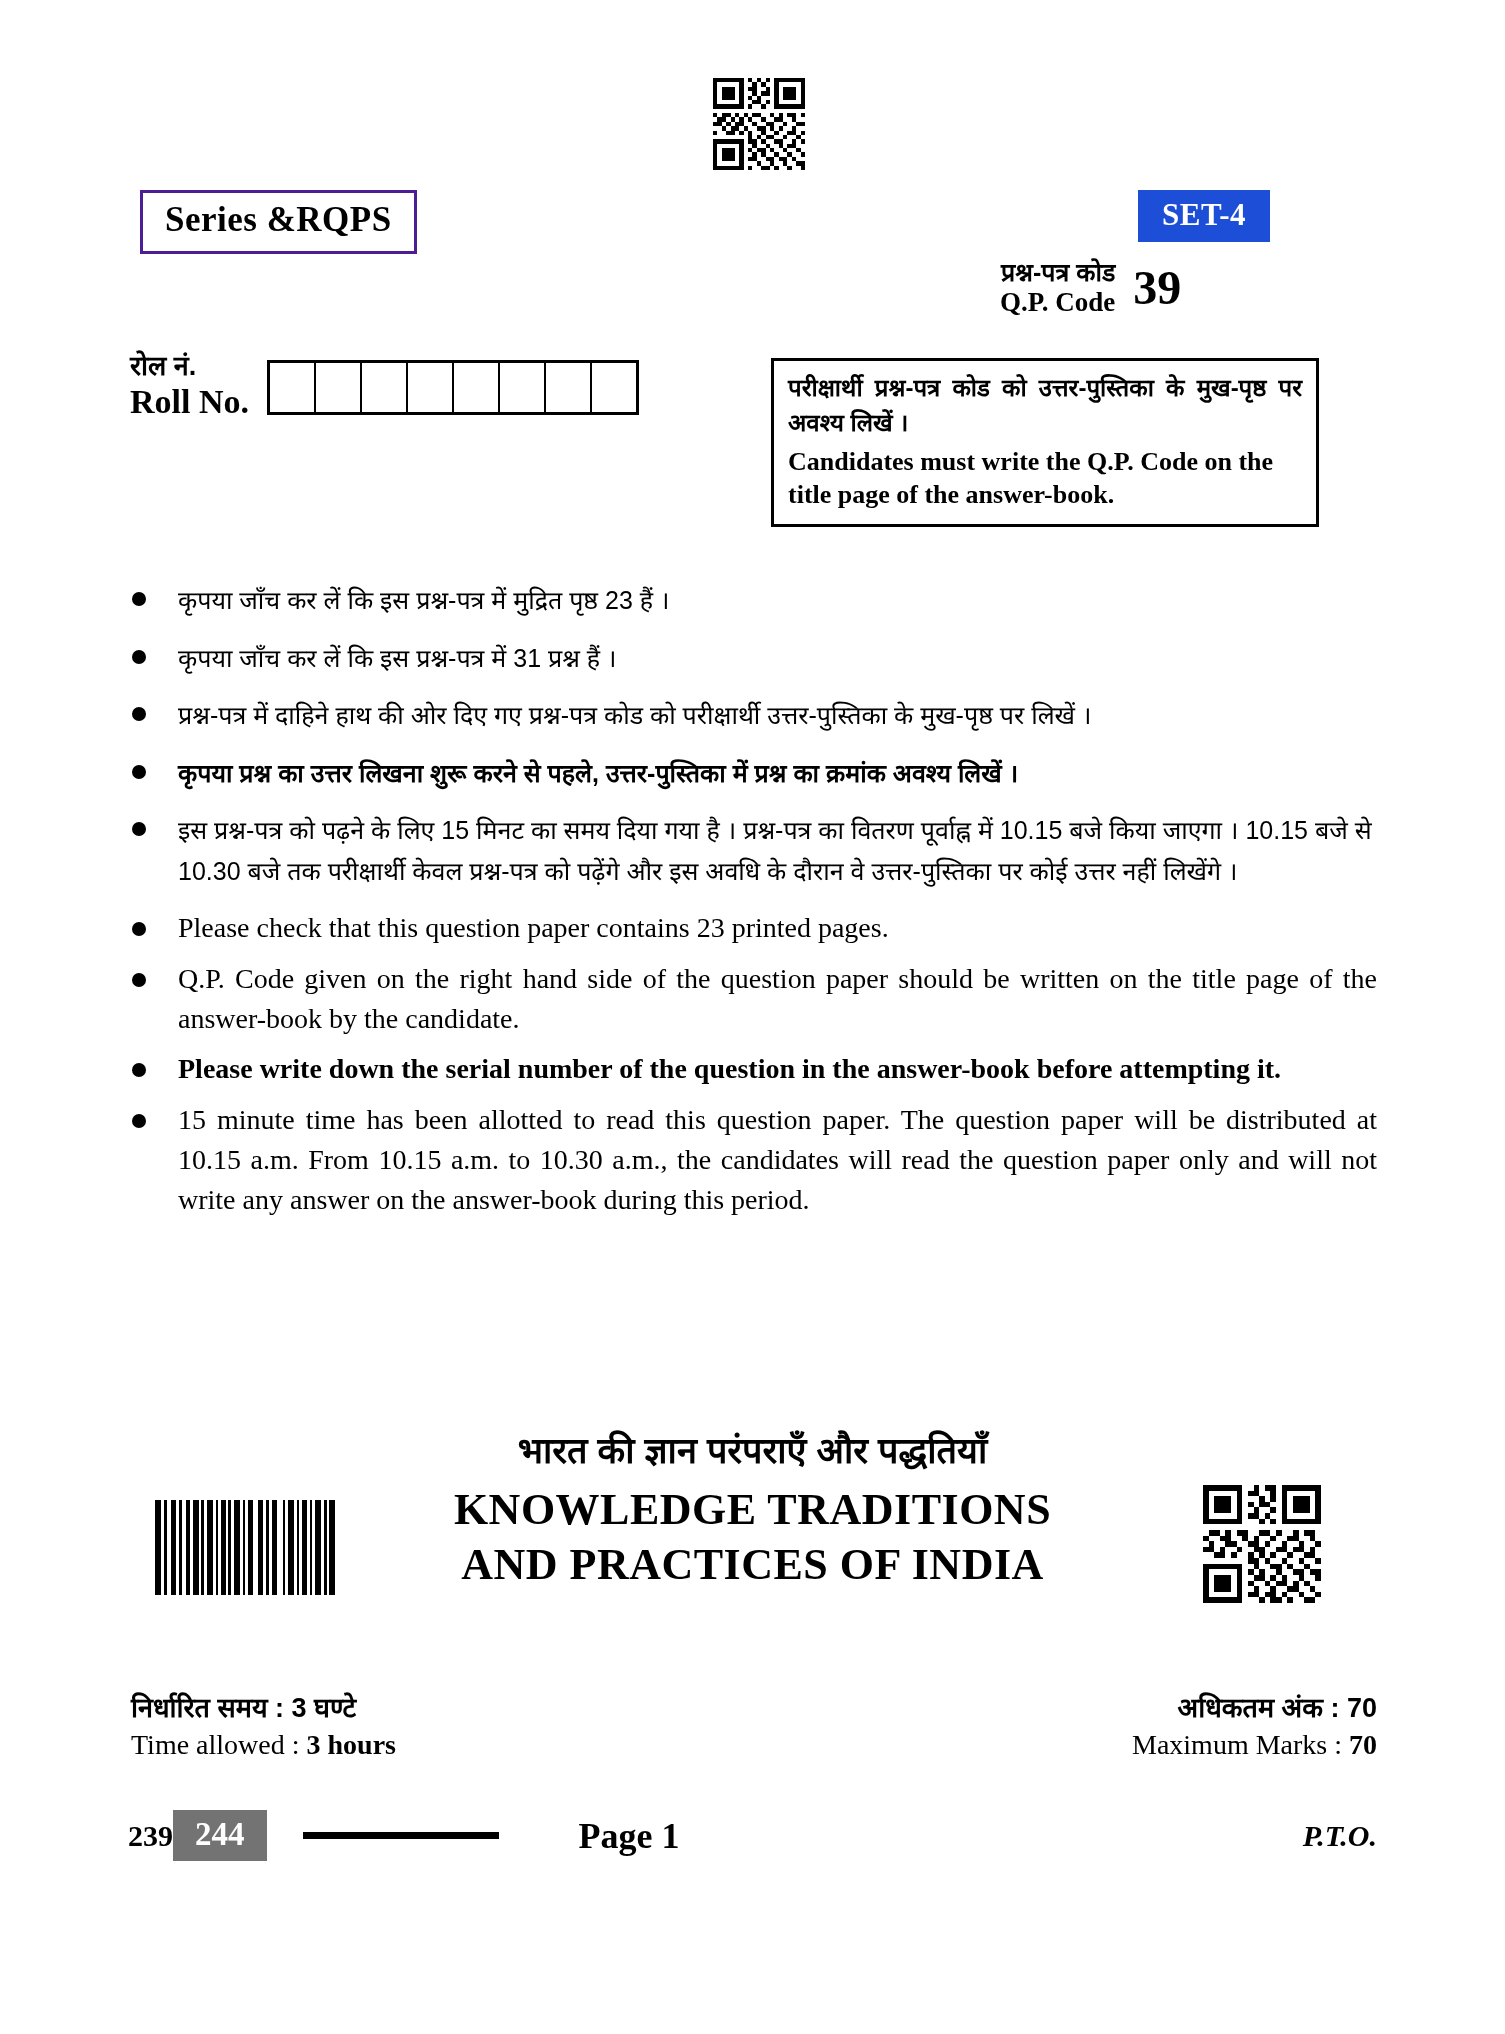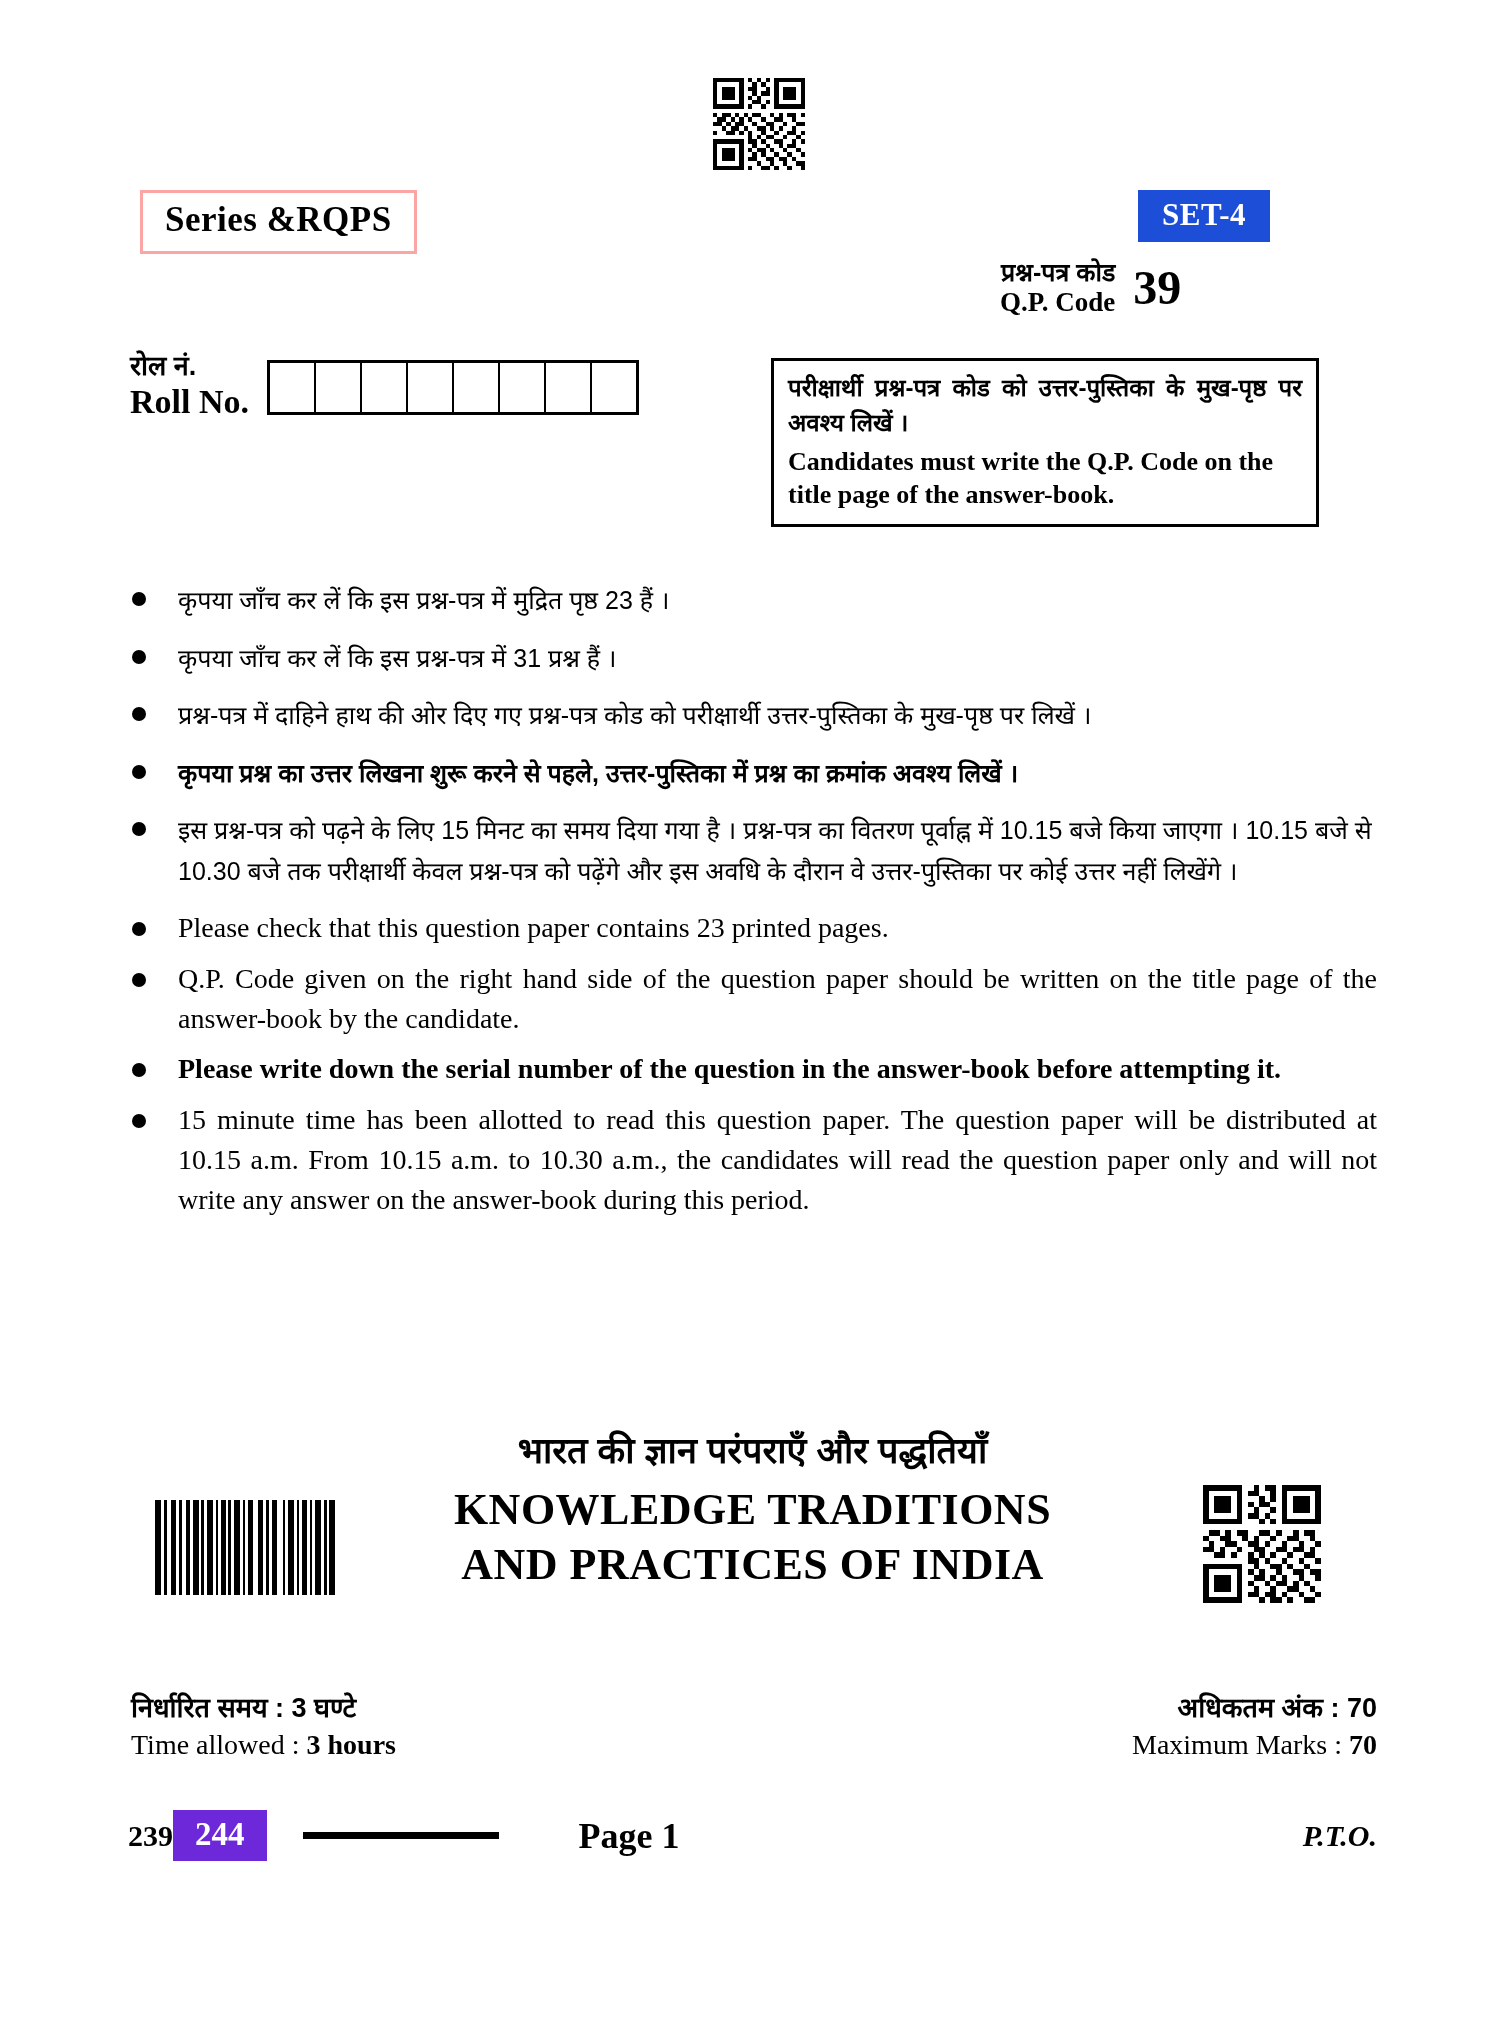--- a/index.html
+++ b/index.html
@@ -37,21 +37,21 @@
     left: 713px;
     top: 78px;
     width: 92px;
     height: 92px;
   }
 
   #series-box {
     position: absolute;
     left: 140px;
     top: 190px;
-    border: 3px solid #fca5a5;
+    border: 3px solid #4c1d95;
     padding: 7px 22px 11px 22px;
     font-size: 35px;
     font-weight: bold;
     letter-spacing: 0.5px;
     white-space: nowrap;
   }
 
   #set-box {
     position: absolute;
     left: 1138px;
@@ -264,21 +264,21 @@
     right: 128px;
     top: 1810px;
     display: flex;
     align-items: center;
   }
   #footer-code {
     font-size: 30px;
     font-weight: bold;
   }
   #footer-setno {
-    background: #6d28d9;
+    background: #737373;
     color: #fff;
     font-size: 33px;
     font-weight: bold;
     padding: 6px 22px 8px 22px;
     margin-right: 36px;
   }
   #footer-rule {
     width: 196px;
     height: 7px;
     background: #000;

